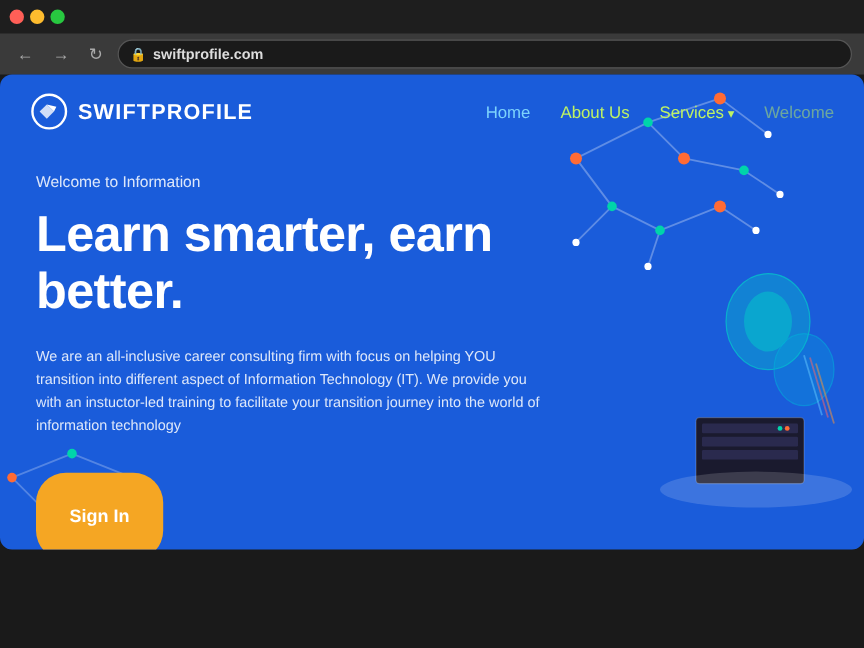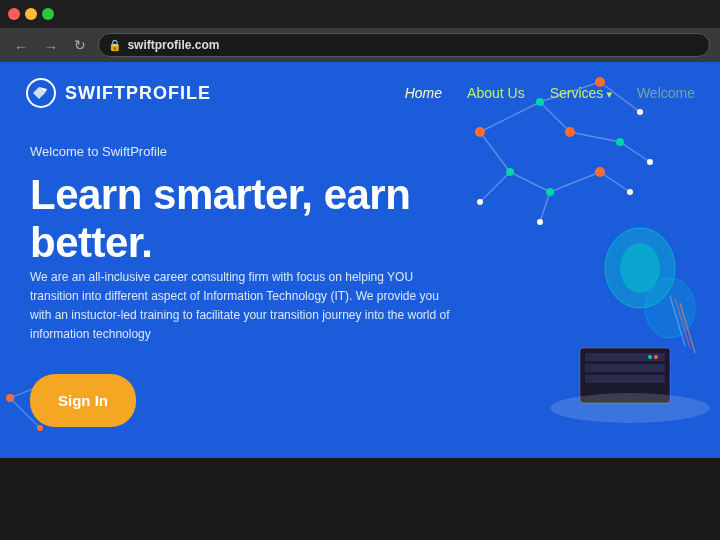--- a/index.html
+++ b/index.html
@@ -64,20 +64,21 @@
     }
     .lock-icon { color: #aaa; font-size: 11px; }
     .address-text { color: #ddd; font-size: 12px; font-weight: bold; }
 
     
     .website {
       background: #1a5cda;
       height: 396px;
       position: relative;
       overflow: hidden;
+      border-radius: 10px;
     }
 
     
     .site-nav {
       display: flex;
       align-items: center;
       padding: 15px 25px;
       position: relative;
       z-index: 10;
     }
@@ -99,55 +100,56 @@
       display: flex;
       gap: 25px;
       align-items: center;
     }
     .nav-link {
       color: #bef264;
       text-decoration: none;
       font-size: 14px;
       font-weight: 500;
     }
-    .nav-link.active { color: #fef9c3; font-style: italic; }
+    .nav-link.active { color: #7dd3fc; }
     .nav-link.with-arrow::after { content: ' ▾'; font-size: 11px; }
     .nav-link.partial { opacity: 0.5; }
 
     
     .hero-content {
       padding: 20px 30px;
       max-width: 500px;
       position: relative;
       z-index: 5;
     }
     .hero-subtitle {
       color: rgba(255,255,255,0.85);
       font-size: 13px;
       margin-bottom: 12px;
     }
     .hero-title {
       color: white;
       font-size: 42px;
       font-weight: 900;
       line-height: 1.15;
+      margin-bottom: 20px;
       letter-spacing: -0.5px;
     }
     .hero-description {
       color: rgba(255,255,255,0.85);
       font-size: 12px;
       line-height: 1.6;
       max-width: 430px;
       margin-bottom: 30px;
     }
     .signin-btn {
       background: #f5a623;
       color: white;
       border: none;
-      padding: 18px 28px;
+      padding: 28px 28px;
       border-radius: 25px;
       font-size: 15px;
       font-weight: 600;
       cursor: pointer;
     }
 
     
     .network-graph {
       position: absolute;
       top: -10px;
@@ -280,19 +282,19 @@
     </div>
     <div class="nav-links">
       <a class="nav-link active">Home</a>
       <a class="nav-link">About Us</a>
       <a class="nav-link with-arrow">Services</a>
       <a class="nav-link partial">Welcome</a>
     </div>
   </nav>
 
   <div class="hero-content">
-    <p class="hero-subtitle">Welcome to SwiftProfile</p>
+    <p class="hero-subtitle">Welcome to Information</p>
     <h1 class="hero-title">Learn smarter, earn better.</h1>
     <p class="hero-description">We are an all-inclusive career consulting firm with focus on helping YOU transition into different aspect of Information Technology (IT). We provide you with an instuctor-led training to facilitate your transition journey into the world of information technology</p>
     <button class="signin-btn">Sign In</button>
   </div>
 
 </div>
 
 </body></html>

